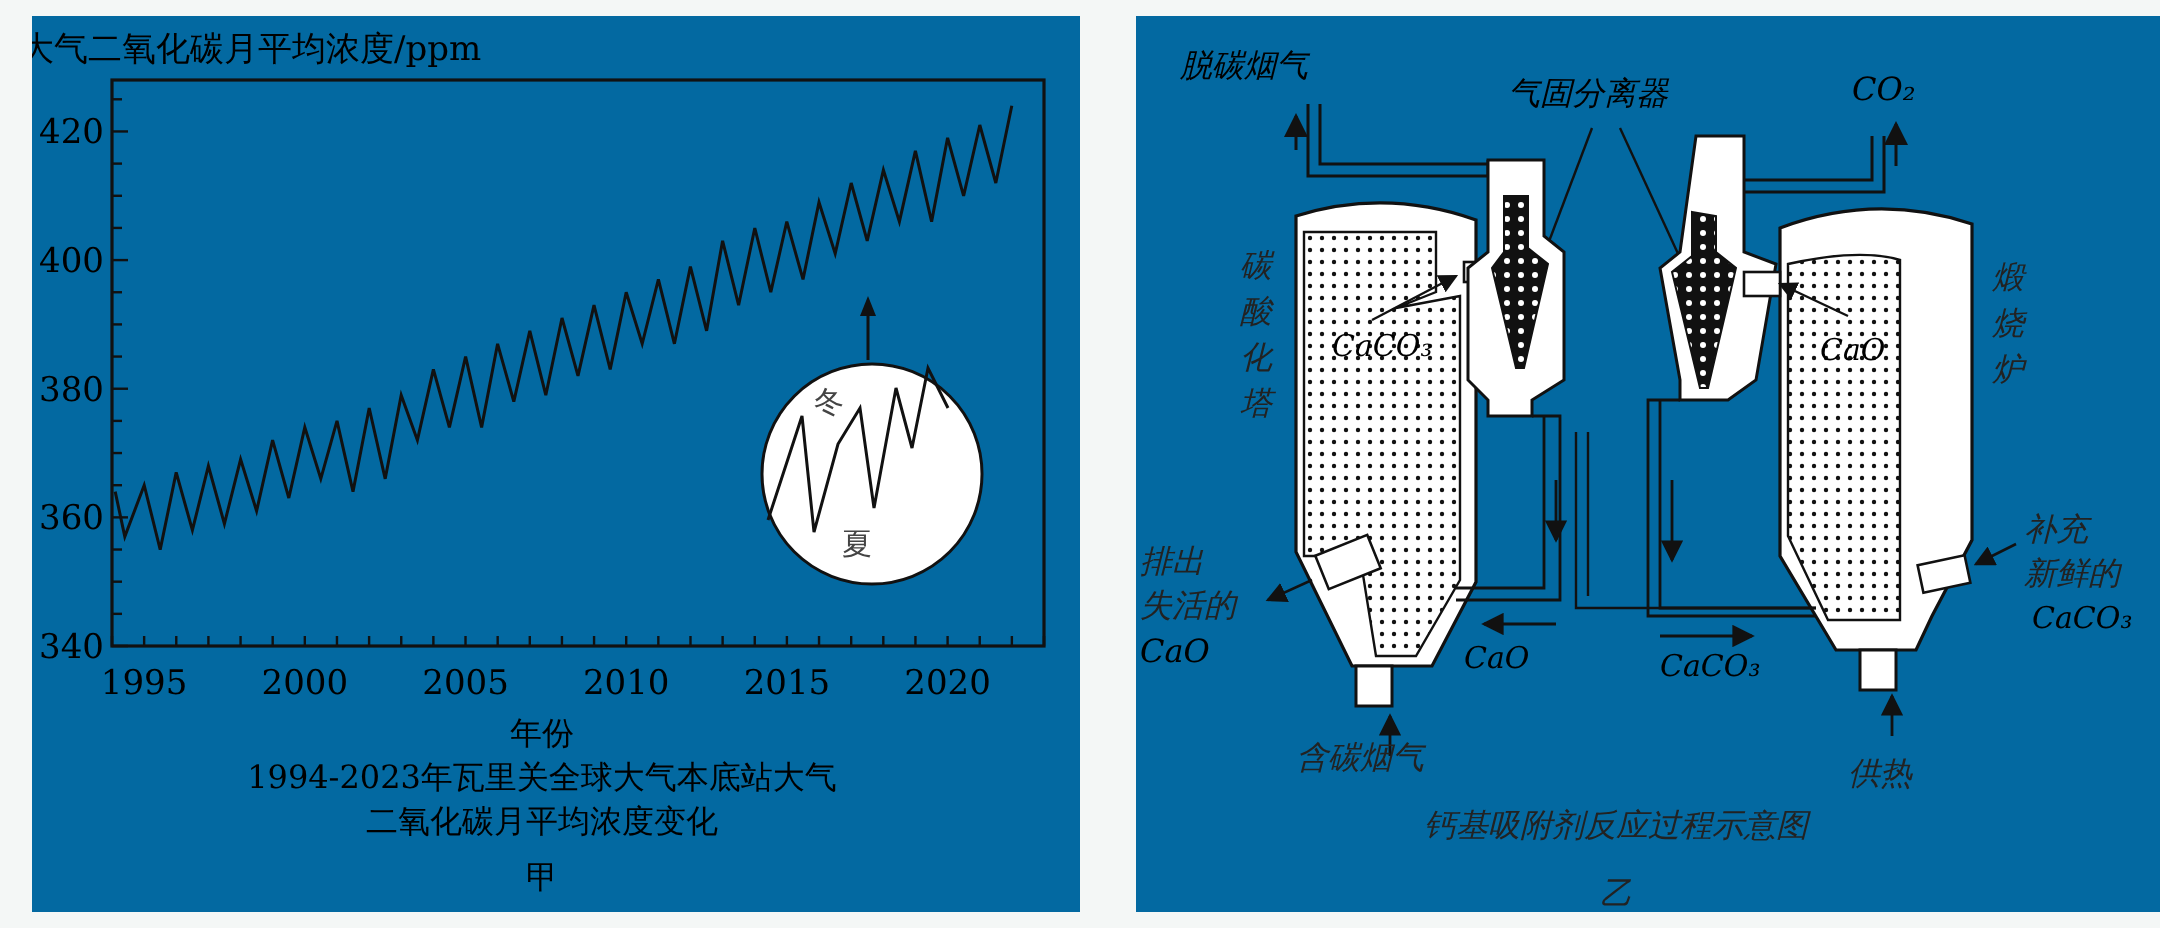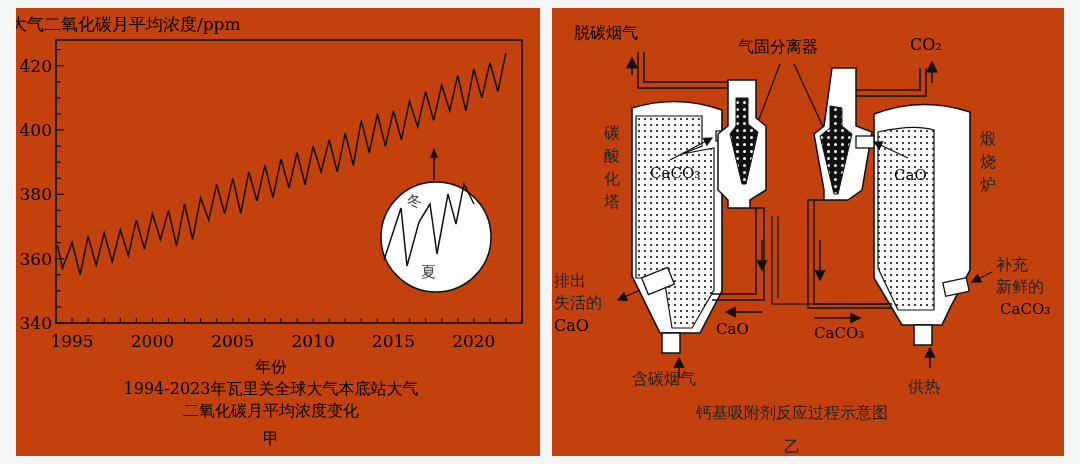--- a/index.html
+++ b/index.html
@@ -1,19 +1,19 @@
 <!DOCTYPE html>
 <html><head>
 <meta charset="utf-8">
 <style>
   html,body{margin:0;padding:0;}
   body{width:1080px;height:464px;background:#f4f7f6;font-family:"DejaVu Serif","Liberation Serif",serif;color:#111;position:relative;overflow:hidden;}
-  .panel{position:absolute;background:#c2410c;}
+  .panel{position:absolute;background:#0369a1;}
   #panel-a{left:16px;top:8px;width:524px;height:448px;}
-  #panel-b{left:552px;top:8px;width:512px;height:448px;}
+  #panel-b{left:568px;top:8px;width:512px;height:448px;font-style:italic;}
   svg text{font-family:"DejaVu Serif","Liberation Serif",serif;}
 </style>
 </head>
 <body>
 
 <div class="panel" id="panel-a">
   <svg id="chart-svg" width="524" height="448">
     <text id="chart-title" x="-6" y="22" font-size="17">大气二氧化碳月平均浓度/ppm</text>
     <rect x="40" y="32" width="466" height="283" fill="none" stroke="#111" stroke-width="1.6"></rect>
     <g id="y-axis">

